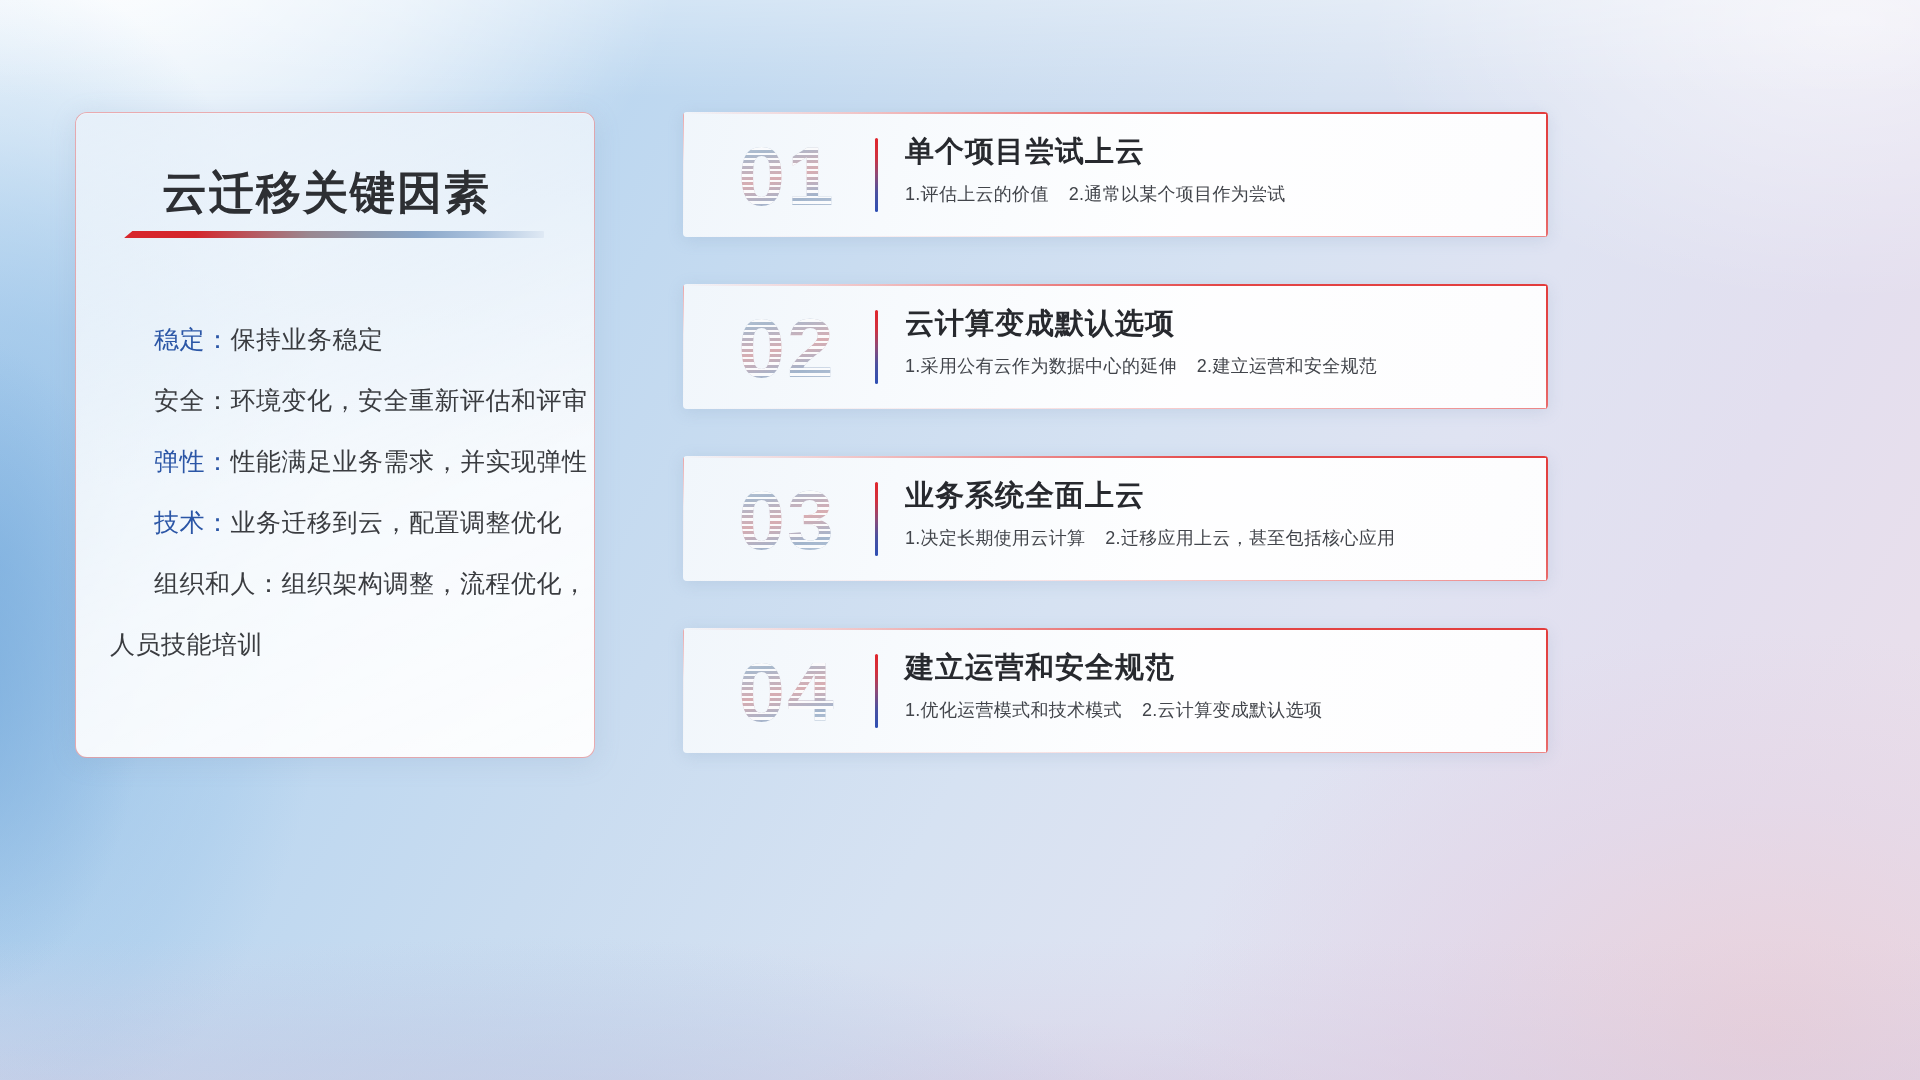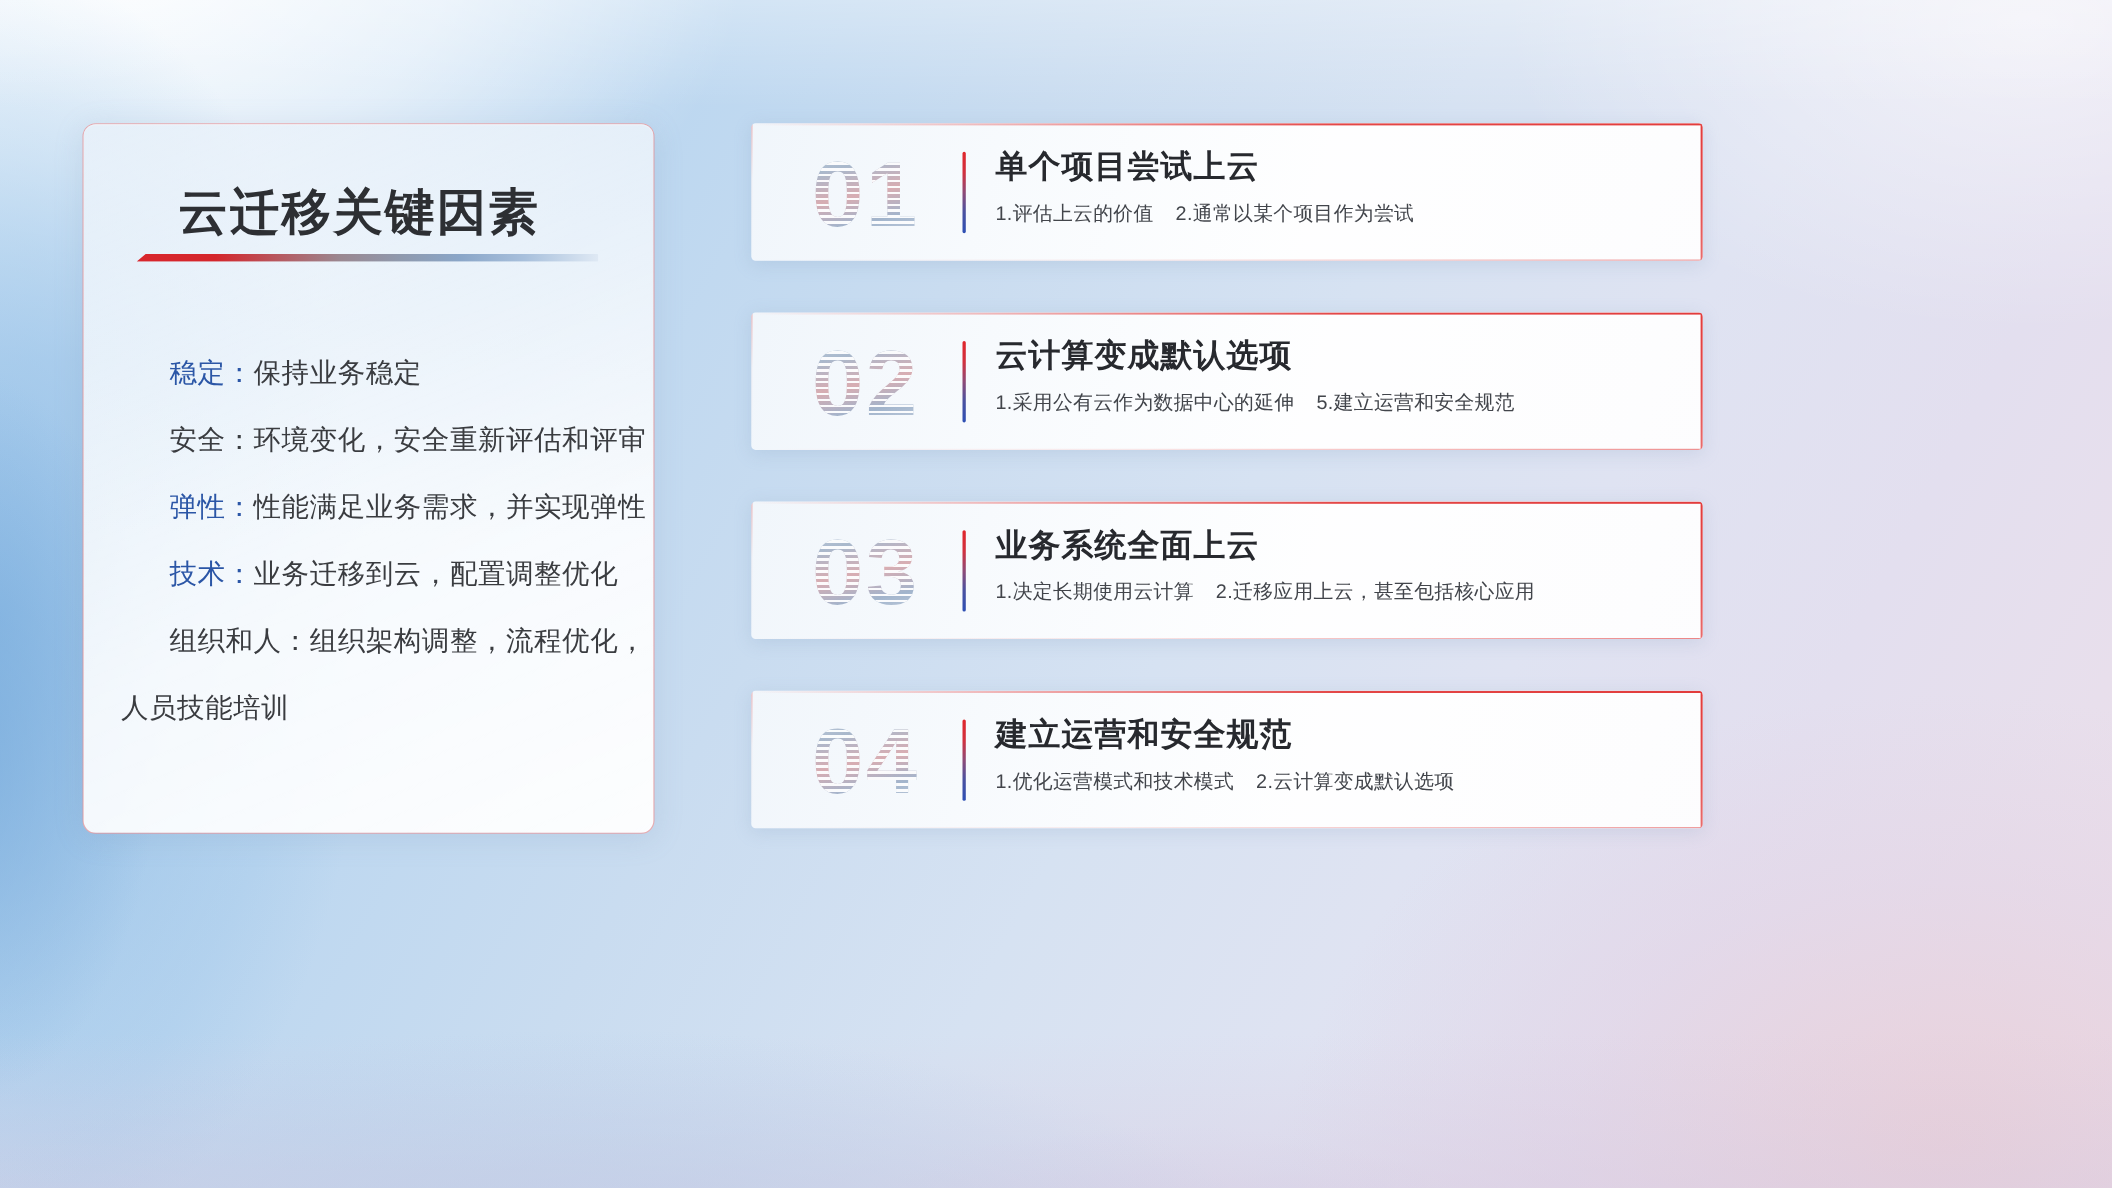--- a/index.html
+++ b/index.html
@@ -199,21 +199,21 @@
         <div class="step-sub"><span>1.评估上云的价值</span><span class="gap"></span><span>2.通常以某个项目作为尝试</span></div>
       </div>
       <div class="step-card" style="top: 284px;">
         <div class="edge-top"></div>
         <div class="edge-right"></div>
         <div class="edge-bottom"></div>
         <div class="edge-left"></div>
         <div class="step-num">02</div>
         <div class="step-divider"></div>
         <div class="step-title">云计算变成默认选项</div>
-        <div class="step-sub"><span>1.采用公有云作为数据中心的延伸</span><span class="gap"></span><span>5.建立运营和安全规范</span></div>
+        <div class="step-sub"><span>1.采用公有云作为数据中心的延伸</span><span class="gap"></span><span>2.建立运营和安全规范</span></div>
       </div>
       <div class="step-card" style="top: 456px;">
         <div class="edge-top"></div>
         <div class="edge-right"></div>
         <div class="edge-bottom"></div>
         <div class="edge-left"></div>
         <div class="step-num">03</div>
         <div class="step-divider"></div>
         <div class="step-title">业务系统全面上云</div>
         <div class="step-sub"><span>1.决定长期使用云计算</span><span class="gap"></span><span>2.迁移应用上云，甚至包括核心应用</span></div>

